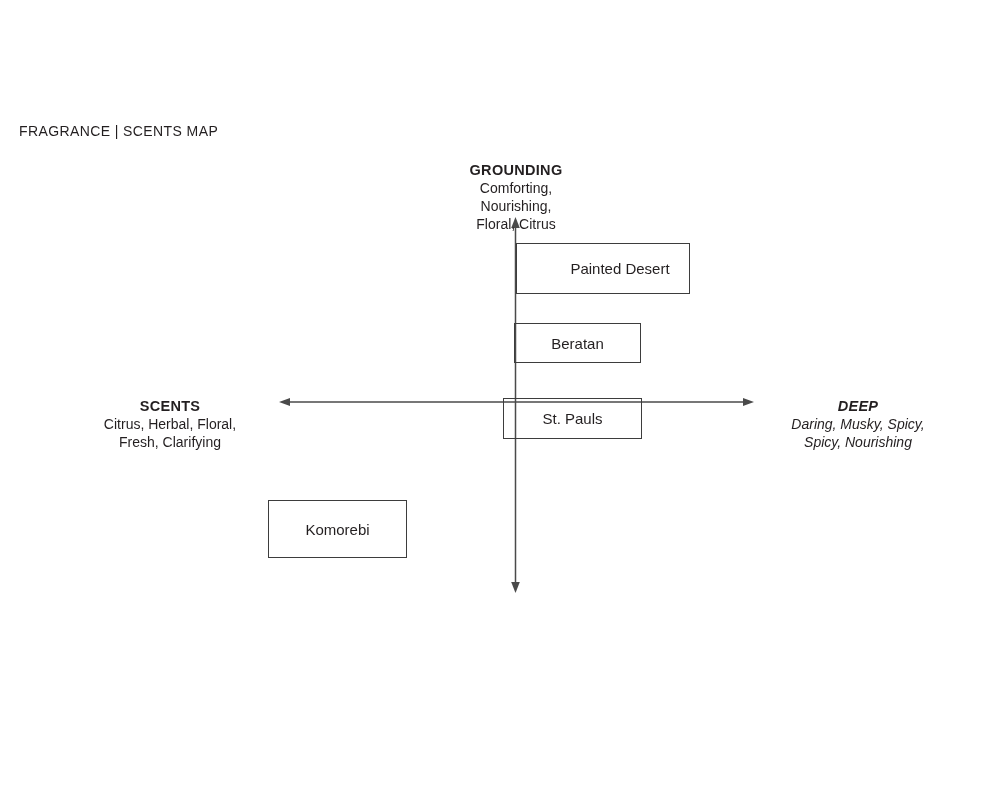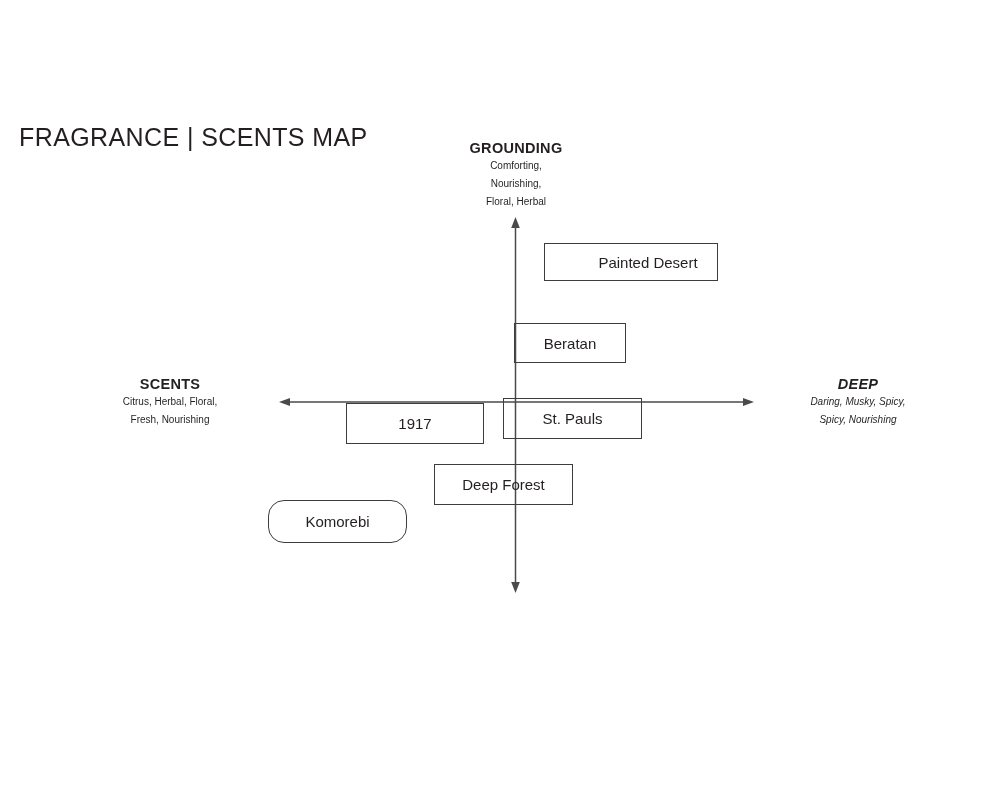--- a/index.html
+++ b/index.html
@@ -16,47 +16,48 @@
     height: 800px;
     background: var(--background);
     font-family: "Liberation Sans", "DejaVu Sans", sans-serif;
     color: var(--text);
     overflow: hidden;
   }
   .page-title {
     position: absolute;
     left: 19px;
     top: 123px;
-    font-size: 25px;
+    font-size: 14px;
     font-weight: 400;
     letter-spacing: 0.4px;
     color: var(--text);
     white-space: nowrap;
   }
   svg.axes {
     position: absolute;
     left: 0; top: 0;
     width: 1000px; height: 800px;
   }
   svg.axes line { stroke: var(--axis-line); stroke-width: 1.5; }
   svg.axes polygon { fill: var(--axis-line); }
   .axis {
     position: absolute;
     text-align: center;
     transform: translateX(-50%);
     white-space: nowrap;
+    margin-top: 22px;
   }
   .axis-name {
     font-weight: 700;
     font-size: 14.5px;
     line-height: 18px;
     letter-spacing: 0.3px;
   }
   .axis-desc {
-    font-size: 10px;
+    font-size: 14px;
     line-height: 18px;
   }
   .axis-top    { left: 516px; top: 139px; }
   .axis-bottom { left: 517px; top: 610px; }
   .axis-left   { left: 170px; top: 375px; }
   .axis-right  { left: 858px; top: 375px; font-style: italic; }
   .scent-box {
     position: absolute;
     border: 1px solid var(--box-border);
     background: transparent;
@@ -83,48 +84,42 @@
 
     <line x1="288" y1="402" x2="745" y2="402"></line>
     <polygon points="279,402 290,398 290,406"></polygon>
     <polygon points="754,402 743,398 743,406"></polygon>
   </svg>
 
   <div class="axis axis-top">
     <div class="axis-name">GROUNDING</div>
     <div class="axis-desc">Comforting,</div>
     <div class="axis-desc">Nourishing,</div>
-    <div class="axis-desc">Floral, Herbal</div>
+    <div class="axis-desc">Floral, Citrus</div>
   </div>
 
   <div class="axis axis-left">
     <div class="axis-name">SCENTS</div>
     <div class="axis-desc">Citrus, Herbal, Floral,</div>
-    <div class="axis-desc">Fresh, Nourishing</div>
+    <div class="axis-desc">Fresh, Clarifying</div>
   </div>
 
   <div class="axis axis-right">
     <div class="axis-name">DEEP</div>
     <div class="axis-desc">Daring, Musky, Spicy,</div>
     <div class="axis-desc">Spicy, Nourishing</div>
   </div>
 
 
-  <div class="scent-box" style="left: 544px; top: 243px; width: 174px; height: 38px; padding-left: 34px;">
+  <div class="scent-box" style="left: 516px; top: 243px; width: 174px; height: 51px; padding-left: 34px;">
     <span>Painted Desert</span>
   </div>
-  <div class="scent-box" style="left: 514px; top: 323px; width: 112px; height: 40px;">
+  <div class="scent-box" style="left: 514px; top: 323px; width: 127px; height: 40px;">
     <span>Beratan</span>
-  </div>
-  <div class="scent-box" style="left: 346px; top: 403px; width: 138px; height: 41px;">
-    <span>1917</span>
   </div>
   <div class="scent-box" style="left: 503px; top: 398px; width: 139px; height: 41px;">
     <span>St. Pauls</span>
   </div>
-  <div class="scent-box" style="left: 434px; top: 464px; width: 139px; height: 41px;">
-    <span>Deep Forest</span>
-  </div>
-  <div class="scent-box" style="left: 268px; top: 500px; width: 139px; height: 43px; border-radius: 16px;">
+  <div class="scent-box" style="left: 268px; top: 500px; width: 139px; height: 58px;">
     <span>Komorebi</span>
   </div>
 
 </div>
 
 </body></html>

